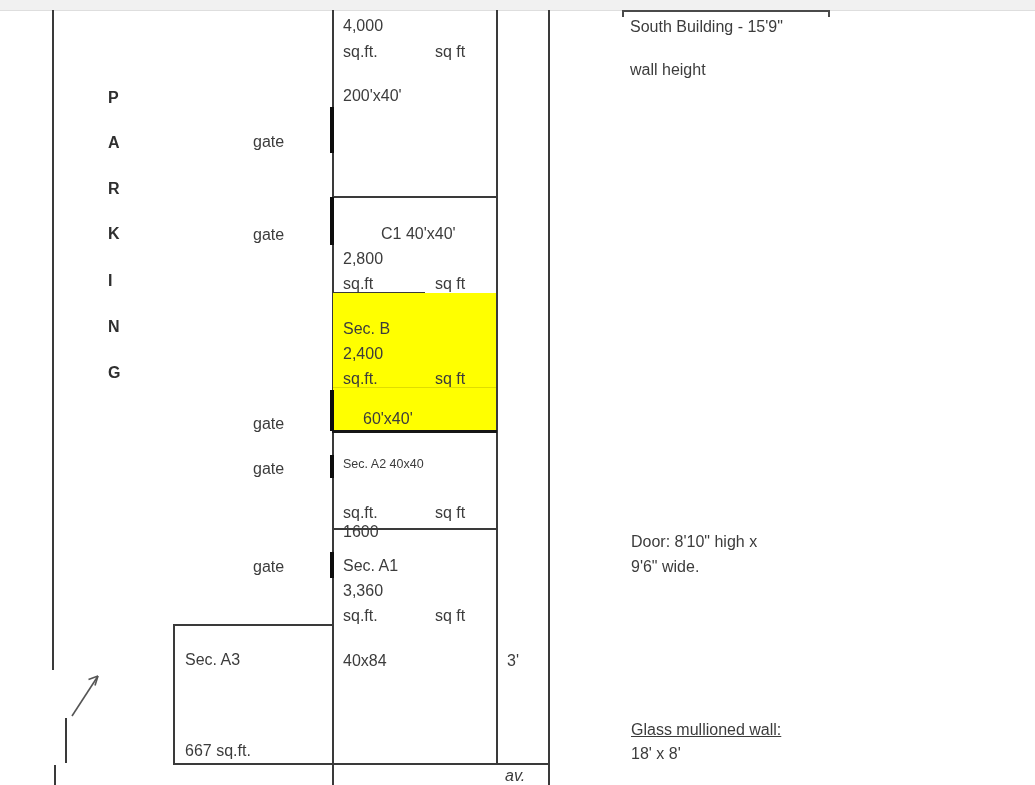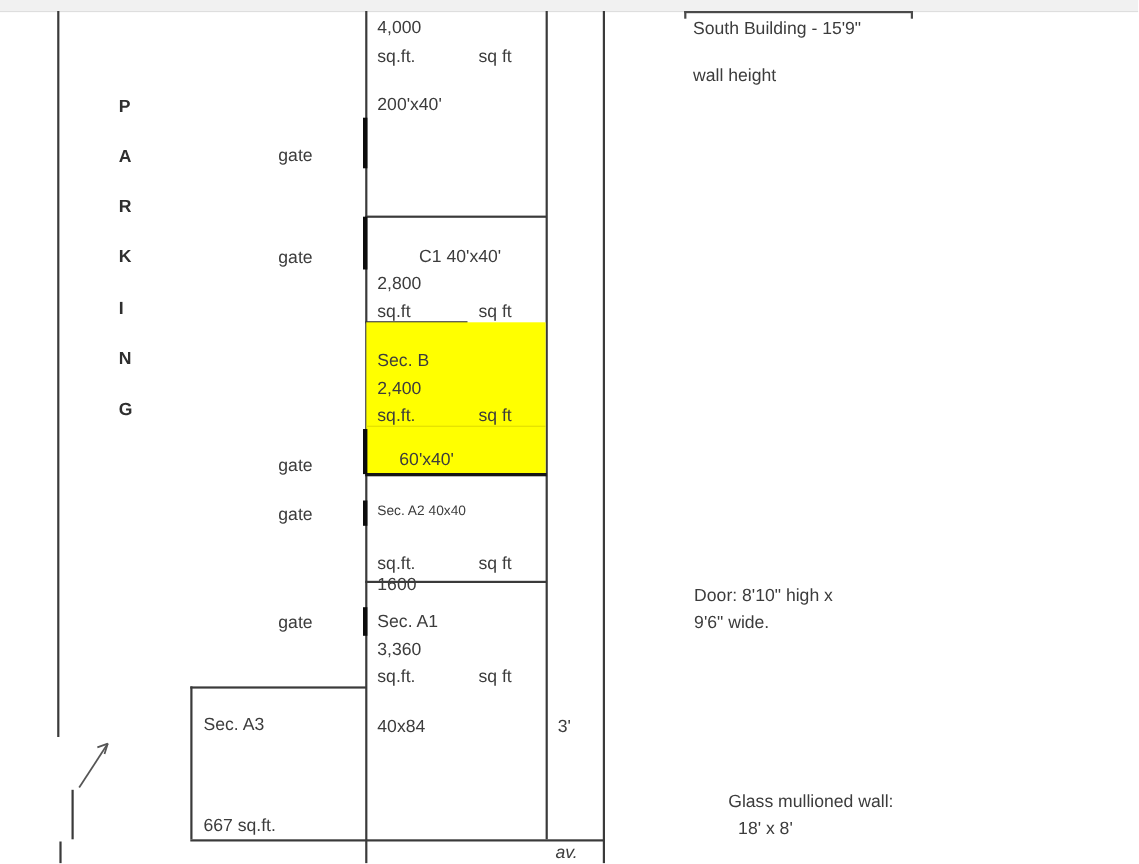--- a/index.html
+++ b/index.html
@@ -134,16 +134,16 @@
 
   <div class="t" style="left:507px;top:651px;">3'</div>
   <div class="t" style="left:505px;top:766px;font-style:italic;">av.</div>
 
   <div class="t" style="left:630px;top:17px;">South Building - 15'9"</div>
   <div class="t" style="left:630px;top:60px;">wall height</div>
 
   <div class="t" style="left:631px;top:532px;">Door: 8'10" high x</div>
   <div class="t" style="left:631px;top:557px;">9'6" wide.</div>
 
-  <div class="t" style="left:662px;top:720px;">Glass mullioned wall:</div>
-  <div class="t" style="left:631px;top:744px;margin-left:40px;">18' x 8'</div>
+  <div class="t" style="left:631px;top:720px;text-decoration:underline;">Glass mullioned wall:</div>
+  <div class="t" style="left:631px;top:744px;">18' x 8'</div>
 
 </div>
 
 </body></html>

